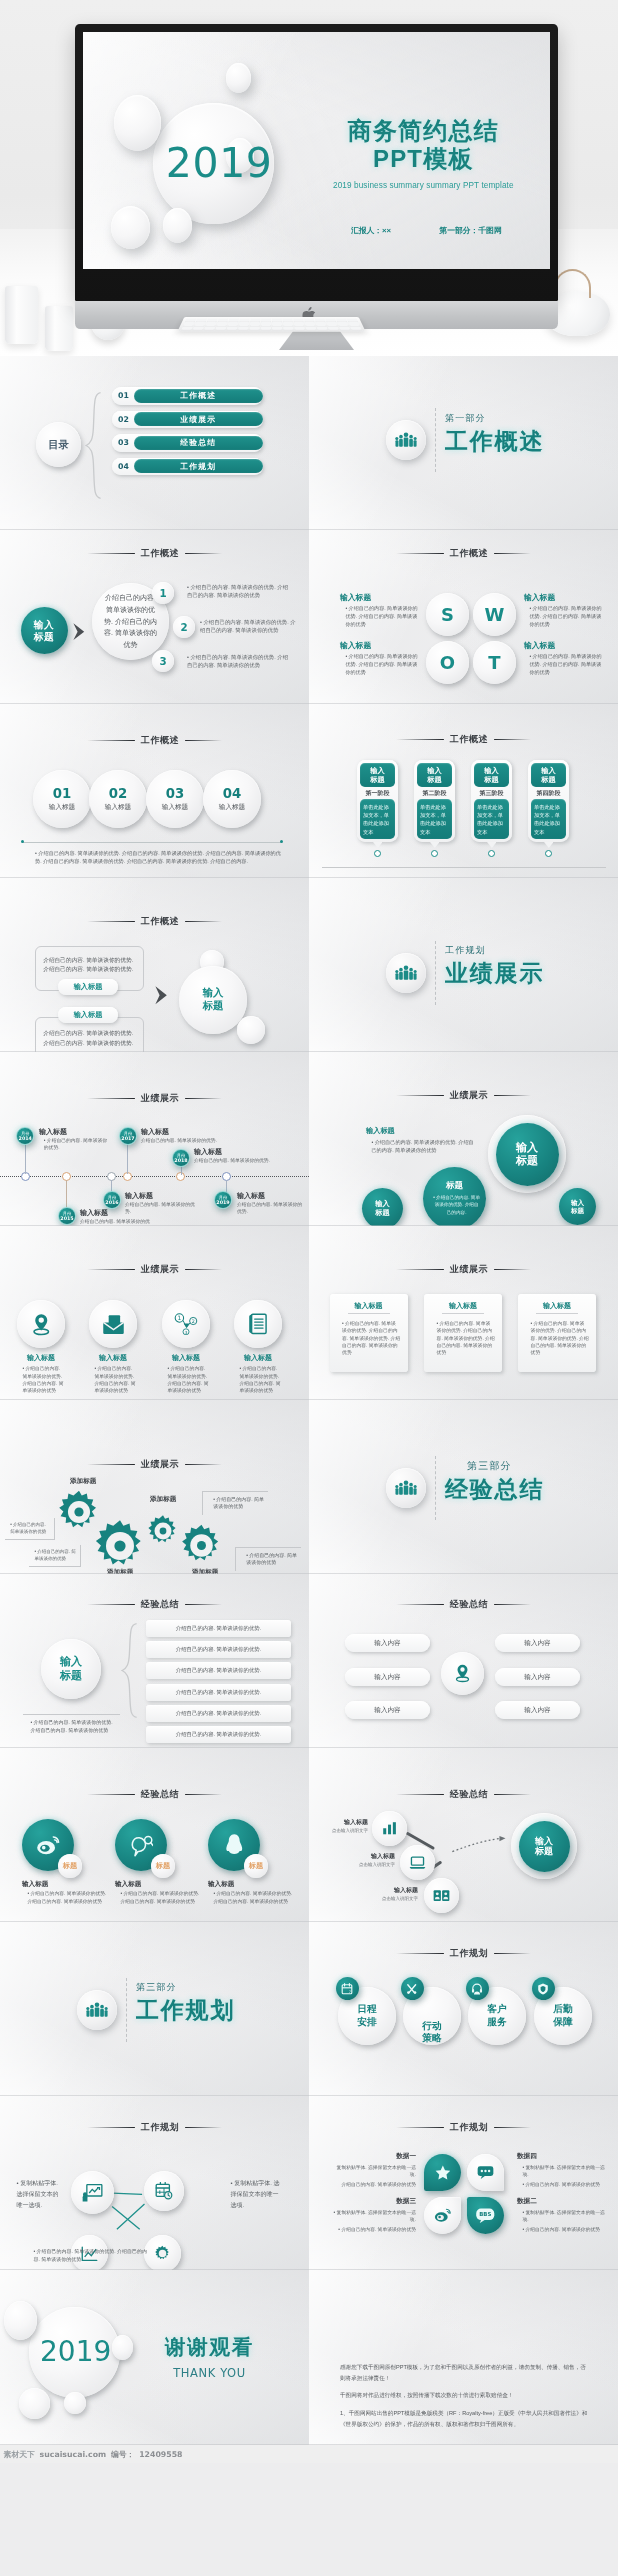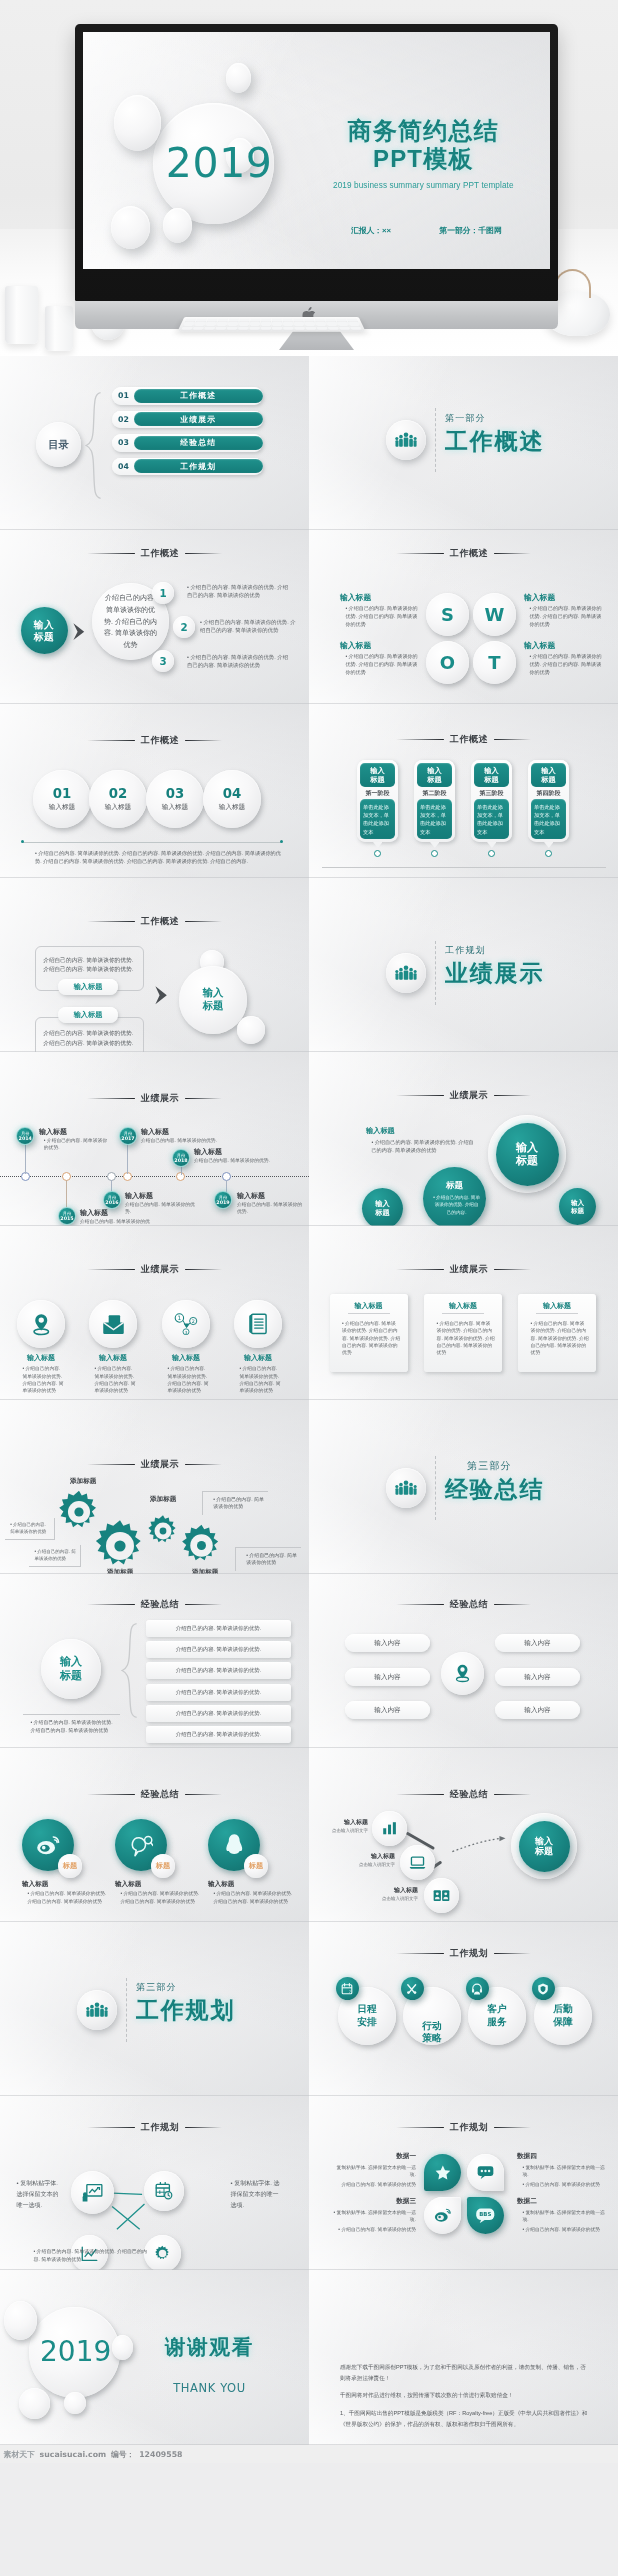--- a/index.html
+++ b/index.html
@@ -1238,21 +1238,21 @@
 
   <div class="slide poly-bg" style="height:175px;">
     <div class="emboss abs" style="left:29px;top:37px;width:91px;height:91px;"></div>
     <div class="emboss abs" style="left:3.6px;top:31px;width:33px;height:39px;"></div>
     <div class="emboss abs" style="left:112px;top:65px;width:20.5px;height:25px;"></div>
     <div class="emboss abs" style="left:19.3px;top:118px;width:31px;height:31px;"></div>
     <div class="emboss abs" style="left:64px;top:122px;width:22px;height:22px;"></div>
     <div class="abs" style="left:40px;top:65px;font-family:'DejaVu Sans',sans-serif;font-size:28px;color:#1b8c88;">2019</div>
     <div class="abs c col" style="left:143px;top:63px;width:133px;">
       <div style="font-size:20.5px;font-weight:700;color:#17827f;letter-spacing:1.8px;text-shadow:0 0 6px rgba(70,220,215,.35);">谢谢观看</div>
-      <div style="font-family:'DejaVu Sans',sans-serif;font-size:11.5px;color:#2d7f86;letter-spacing:0.6px;margin-top:20px;">THANK YOU</div>
+      <div style="font-family:'DejaVu Sans',sans-serif;font-size:11.5px;color:#2d7f86;letter-spacing:0.6px;margin-top:5px;">THANK YOU</div>
     </div>
   </div>
 
   <div class="slide poly-bg" style="height:175px;">
     <div class="abs" style="left:31px;top:92px;width:249px;color:#55595d;font-size:5.6px;line-height:1.95;">
       <p>感谢您下载千图网原创PPT模板，为了您和千图网以及原创作者的利益，请勿复制、传播、销售，否则将承担法律责任！</p>
       <p style="margin-top:6.6px;">千图网将对作品进行维权，按照传播下载次数的十倍进行索取赔偿金！</p>
       <p style="margin-top:6.6px;">1、千图网网站出售的PPT模版是免版税类（RF：Royalty-free）正版受《中华人民共和国著作法》和《世界版权公约》的保护，作品的所有权、版权和著作权归千图网所有。</p>
     </div>
   </div>

